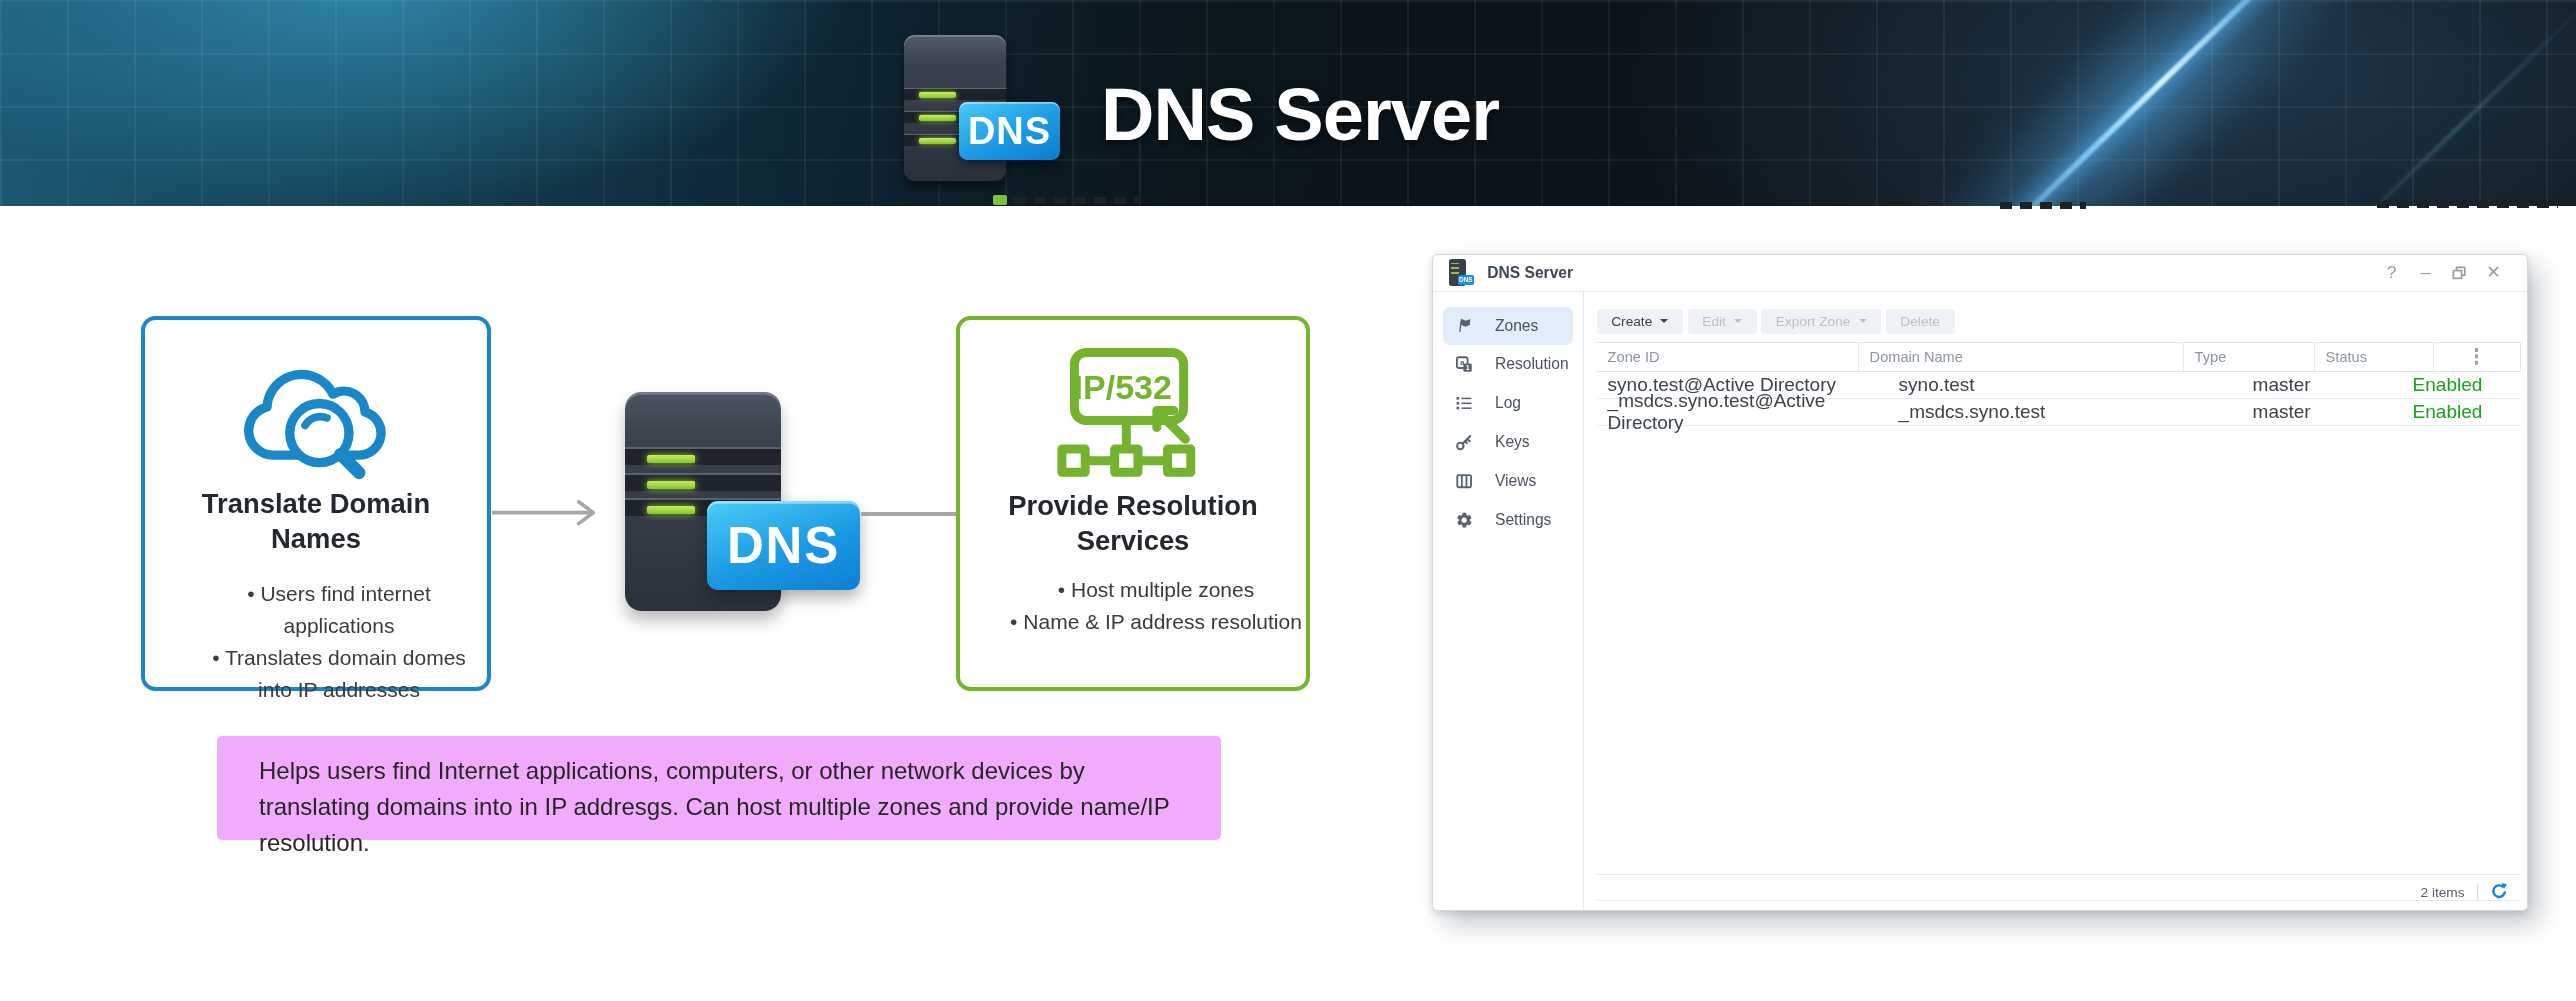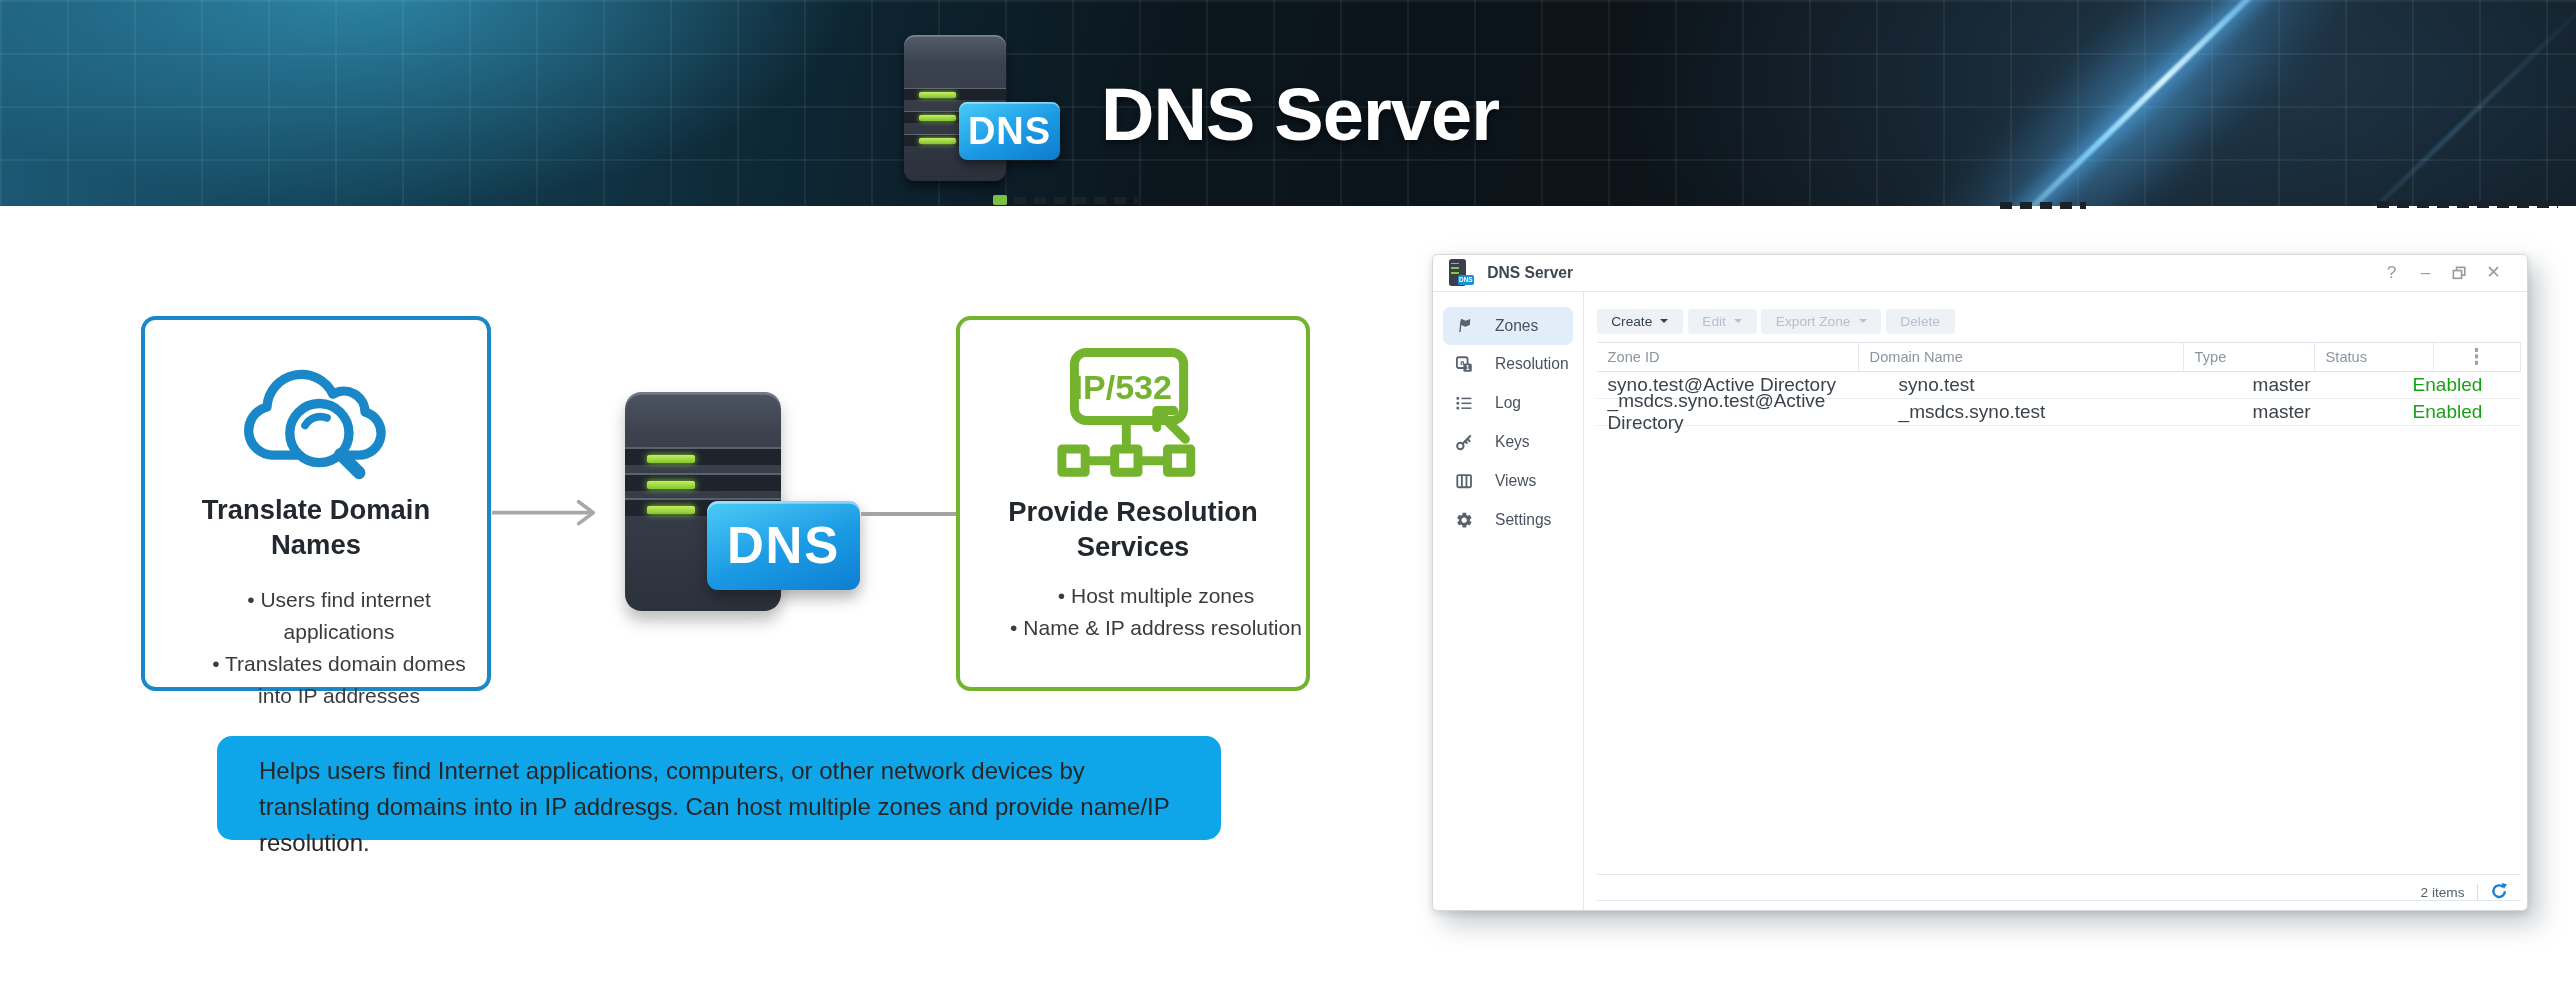--- a/index.html
+++ b/index.html
@@ -71,21 +71,21 @@
   .a1 .green-bit { width:13.7px; height:10px; background:#7cc142; border-radius:1.8px; }
   .a1 .dash-strip { flex:1; margin-top:1.8px; }
   .a2 { left:2000px; top:202px; width:86px; }
   .a3 { left:2377px; top:201px; width:181px; }
 
   
   .info-box { position:absolute; top:316px; height:375px; background:#fff; border-radius:14.6px; }
   .box-blue { left:141px; width:350px; border:4.6px solid #1a87c8; }
   .box-green { left:956px; width:354px; border:4.6px solid #74b32d; }
   .box-icon { display:block; margin:25.6px auto 0; }
-  .box-title { text-align:center; font-size:27.4px; font-weight:bold; color:#23282e; margin:9px auto 0; width:274px; line-height:35px; }
+  .box-title { text-align:center; font-size:27.4px; font-weight:bold; color:#23282e; margin:3px auto 0; width:274px; line-height:35px; }
   .bullets { margin-top:22px; }
   .bullet { text-align:center; font-size:21px; color:#3b3b3b; line-height:32px; }
   .bullet .bline { display:block;margin-left:46px; }
   .bullet .bline:first-child::before { content:"•  "; }
 
   .flow-arrow { position:absolute; left:488px; top:499px; }
   .flow-line { position:absolute; left:861px; top:512px; width:95px; height:3.7px; background:#a4a4a4; }
 
   .server-art { position:absolute; left:625px; top:392px; width:238px; height:224px; }
   .sa-tower { position:absolute; left:0; top:0; width:156px; height:219px; border-radius:16.5px;
@@ -94,21 +94,21 @@
   .sa-band { position:absolute; left:0; width:156px; height:18.3px; background:#1f242c; border-top:2.7px solid #5a6270; }
   .sa-led { position:absolute; left:22px; top:5.5px; width:48px; height:8.2px; border-radius:1.8px;
     background:linear-gradient(180deg,#c6ee5c,#80c72f); box-shadow:0 0 7.3px rgba(150,220,60,.9); }
   .sa-badge { position:absolute; left:82px; top:109px; width:153px; height:89px; border-radius:11px;
     background:linear-gradient(160deg,#4bcdf7 0%, #1b9ae4 55%, #0e7ed2 100%);
     box-shadow: inset 0 2.7px 0 rgba(255,255,255,.45), 0 7.3px 14.6px rgba(0,0,0,.3);
     display:flex; align-items:center; justify-content:center;
     color:#fff; font-weight:bold; font-size:51px; letter-spacing:1.8px; }
 
   .desc-box { position:absolute; left:217px; top:736px; width:1004px; height:104px;
-    background:#0ea5e9; border-radius:15px; padding:17.4px 35px 0 42px;
+    background:#f0abfc; border-radius:5px; padding:17.4px 35px 0 42px;
     font-size:24px; line-height:36px; color:#262626; }
 
   
   .app-window { position:absolute; left:1432px; top:254px; width:1096px; height:657px;
     background:#fff; border:0.9px solid #d2d8de; border-radius:5.5px;
     box-shadow: 11px 12.8px 25.6px rgba(110,120,130,.40), 0 2.7px 7.3px rgba(0,0,0,.12); }
   .titlebar { height:37px; display:flex; align-items:center; padding:0 16.5px 0 15.6px; border-bottom:0.9px solid #e4e8ec; }
   .app-mini-icon { position:relative; width:25px; height:28px; flex:0 0 auto; }
   .ami-tower { position:absolute; left:0; top:0; width:17.4px; height:27.4px; background:#39404c; border-radius:2.7px; }
   .ami-led { position:absolute; left:2.7px; height:1.8px; width:8.2px; background:#8bc43c; }

